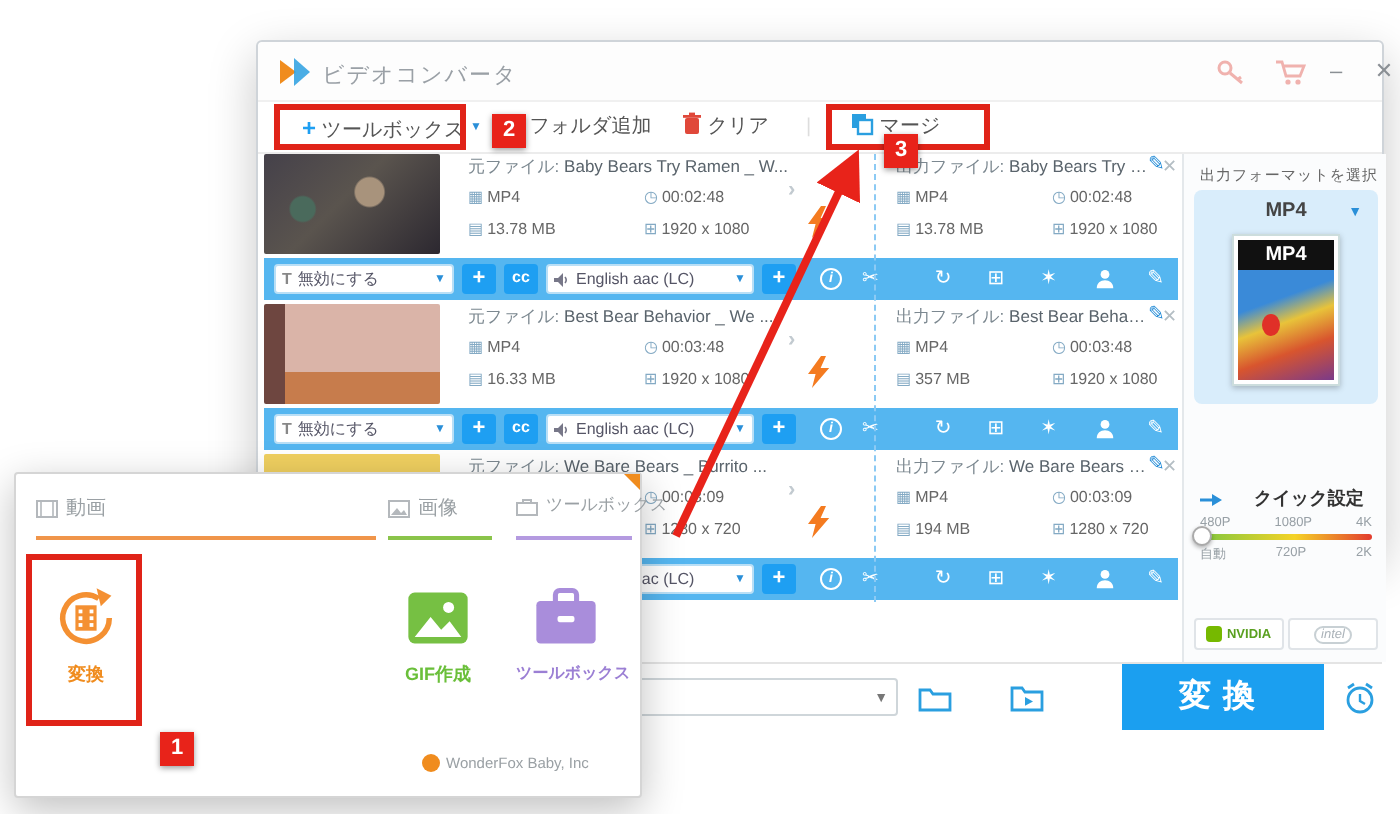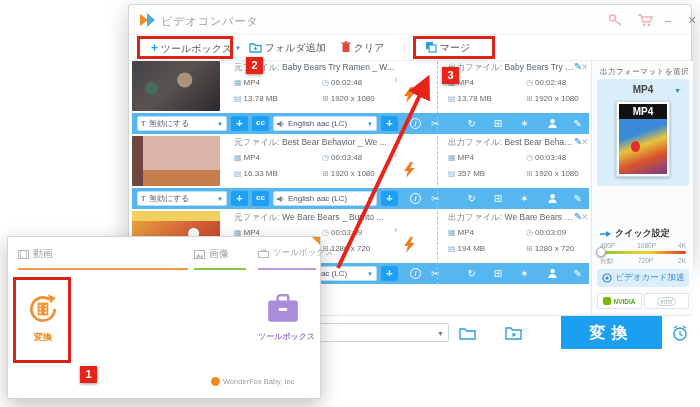--- a/index.html
+++ b/index.html
@@ -1,21 +1,21 @@
 <!DOCTYPE html>
 <html><head>
 <meta charset="utf-8">
 <style>
   * { margin:0; padding:0; box-sizing:border-box; }
   html,body { width:700px; height:407px; }
   body { font-family:"Liberation Sans","DejaVu Sans",sans-serif; background:#fff; position:relative; overflow:hidden; }
   .abs { position:absolute; }
 
   
-  .mainwin { position:absolute; left:128px; top:4px; width:564px; height:256px;
+  .mainwin { position:absolute; left:128px; top:20px; width:564px; height:256px;
     background:#fff; border:1px solid #cfd4d9; border-radius:3px;
     box-shadow:0 8px 24px rgba(0,0,0,.22); }
 
   .titlebar { position:absolute; left:0; top:0; width:100%; height:30px; background:#fdfdfd;
     border-bottom:1px solid #f0f0f0; border-radius:3px 3px 0 0; }
   .title-text { position:absolute; left:32px; top:9px; font-size:11px; color:#9aa0a6; letter-spacing:1px; }
   .tb-ico { position:absolute; top:8px; width:16px; height:14px; }
   .win-min,.win-close { position:absolute; top:7px; width:22px; height:16px; text-align:center;
     color:#8a8f94; font-size:11px; line-height:16px; }
 
@@ -79,21 +79,21 @@
   .fmtimg { position:absolute; left:19px; top:22px; width:54px; height:76px; background:#fff;
     border:1px solid #cdd; box-shadow:0 1px 3px rgba(0,0,0,.25); padding:2px; }
   .fmtimg .strip { position:absolute; left:2px; top:2px; right:2px; height:15px; background:#111;
     color:#fff; font-size:10px; font-weight:bold; text-align:center; line-height:15px; }
   .fmtimg .pic { position:absolute; left:2px; top:17px; right:2px; bottom:2px;
     background:linear-gradient(160deg,#3a8ad8 0 30%,#e8c33a 48%,#d8552e 70%,#7a3a8a 100%); }
   .fmtimg .balloon { position:absolute; left:12px; top:22px; width:9px; height:11px; border-radius:50%; background:#e03028; }
   .pbtn { position:absolute; left:5px; width:92px; height:18px; background:#ddeefb; border-radius:3px;
     font-size:8.5px; color:#2f8cd0; display:flex; align-items:center; justify-content:center; gap:4px; }
   .qs-label { position:absolute; left:8px; top:166px; font-size:9px; font-weight:bold; color:#333;
-    display:flex; align-items:center; gap:4px; }
+    display:flex; align-items:center; gap:16px; }
   .sl-top,.sl-bot { position:absolute; left:8px; width:86px; display:flex; justify-content:space-between;
     font-size:6.5px; color:#98a0a6; }
   .sl-top { top:181px; } .sl-bot { top:196px; }
   .track { position:absolute; left:8px; top:190px; width:86px; height:3px; border-radius:2px;
     background:linear-gradient(to right,#7ec640,#f5d327 55%,#e23b2e); }
   .knob { position:absolute; left:-4px; top:-4px; width:10px; height:10px; background:#fff;
     border:1px solid #aaa; border-radius:50%; box-shadow:0 1px 2px rgba(0,0,0,.3); }
   .hwrow { position:absolute; left:5px; top:232px; width:92px; display:flex; gap:2px; }
   .hwbtn { flex:1; height:16px; background:#fff; border:1px solid #e0e4e8; border-radius:2px;
     display:flex; align-items:center; justify-content:center; gap:2px; font-size:6.5px; }
@@ -386,27 +386,20 @@
       <span>4K</span>
     </div>
     <div class="track">
       <div class="knob"></div>
     </div>
     <div class="sl-bot">
       <span>自動</span>
       <span>720P</span>
       <span>2K</span>
     </div>
-    <div class="pbtn" style="top:208px">
-      <svg width="10" height="10" viewBox="0 0 10 10">
-        <circle cx="5" cy="5" r="4" fill="none" stroke="#2f8cd0" stroke-width="1.2"></circle>
-          <circle cx="5" cy="5" r="1.6" fill="#2f8cd0"></circle>
-        </svg>
-      <span>ビデオカード加速</span>
-    </div>
     <div class="hwrow">
       <div class="hwbtn">
         <span class="nvlogo"></span>
         <span class="nvtxt">NVIDIA</span>
       </div>
       <div class="hwbtn">
         <span class="intxt">intel</span>
       </div>
     </div>
   </div>
@@ -471,20 +464,28 @@
         <rect x="13.5" y="19.4" width="1.8" height="1.8" fill="#fff"></rect>
       <rect x="18.7" y="13" width="1.8" height="1.8" fill="#fff"></rect>
         <rect x="18.7" y="16.2" width="1.8" height="1.8" fill="#fff"></rect>
         <rect x="18.7" y="19.4" width="1.8" height="1.8" fill="#fff"></rect>
     </svg>
     <div class="tlabel" style="color:#f08c1e">変換</div>
   </div>
 
 
 
+  <div class="tile" style="left:186px">
+    <svg class="ticon" style="margin:8px auto 0" width="36" height="36" viewBox="0 0 34 34">
+      <rect x="3" y="5" width="28" height="24" rx="3" fill="#76c043"></rect>
+      <circle cx="22" cy="12" r="2.6" fill="#fff"></circle>
+      <path d="M6 26l7.5-9.5 5 6 4-4 5.5 7.5z" fill="#fff"></path>
+    </svg>
+    <div class="tlabel" style="color:#6abf3a">GIF作成</div>
+  </div>
 
   <div class="tile" style="left:250px">
     <svg class="ticon" style="margin:8px auto 0" width="36" height="36" viewBox="0 0 34 34">
       <rect x="12" y="4" width="10" height="7" rx="2" fill="none" stroke="#a98ddb" stroke-width="2.4"></rect>
       <rect x="3" y="9" width="28" height="20" rx="2" fill="#a98ddb"></rect>
       <rect x="13" y="16" width="8" height="3" rx="1" fill="#fff"></rect>
     </svg>
     <div class="tlabel" style="color:#9b7fd4;font-size:8px">ツールボックス</div>
   </div>
 

